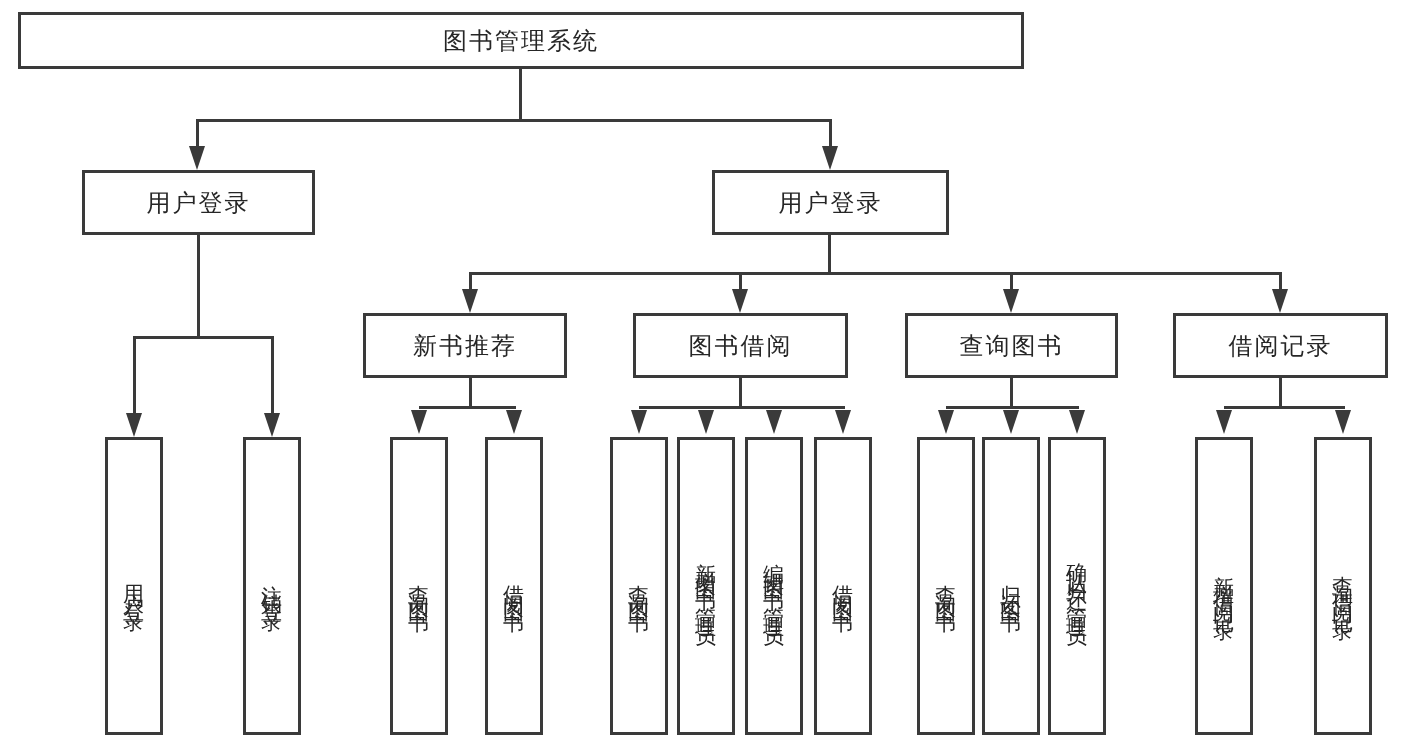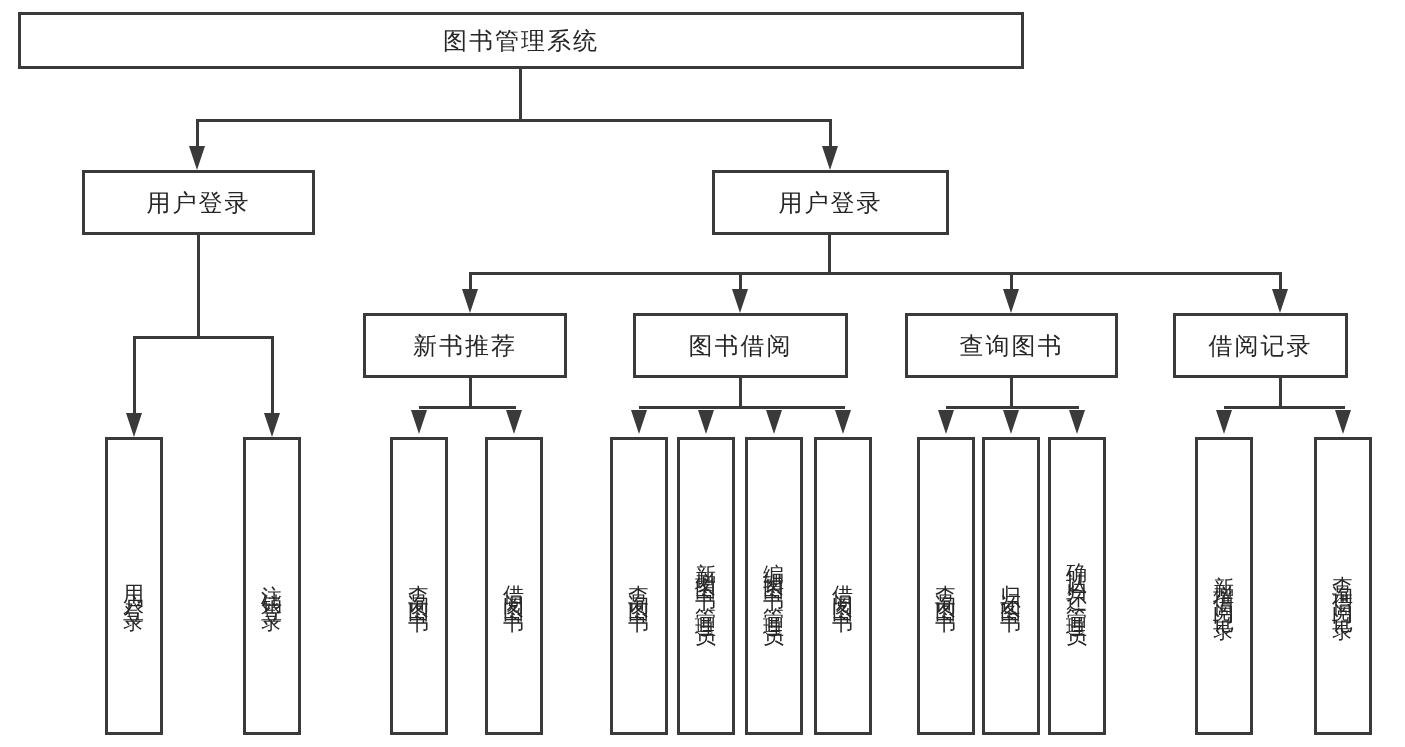--- a/index.html
+++ b/index.html
@@ -100,21 +100,21 @@
 
   <div class="box" style="left:363px;top:313px;width:204px;height:65px">
     <span class="hlabel">新书推荐</span>
   </div>
   <div class="box" style="left:633px;top:313px;width:215px;height:65px">
     <span class="hlabel">图书借阅</span>
   </div>
   <div class="box" style="left:905px;top:313px;width:213px;height:65px">
     <span class="hlabel">查询图书</span>
   </div>
-  <div class="box" style="left:1173px;top:313px;width:175px;height:65px">
+  <div class="box" style="left:1173px;top:313px;width:215px;height:65px">
     <span class="hlabel">借阅记录</span>
   </div>
 
   <div class="vline" style="left:469px;top:378px;height:31px"></div>
   <div class="hline" style="left:419px;top:406px;width:97px"></div>
   <div class="arrow" style="left:411px;top:410px"></div>
   <div class="arrow" style="left:506px;top:410px"></div>
 
   <div class="vline" style="left:739px;top:378px;height:31px"></div>
   <div class="hline" style="left:639px;top:406px;width:206px"></div>

